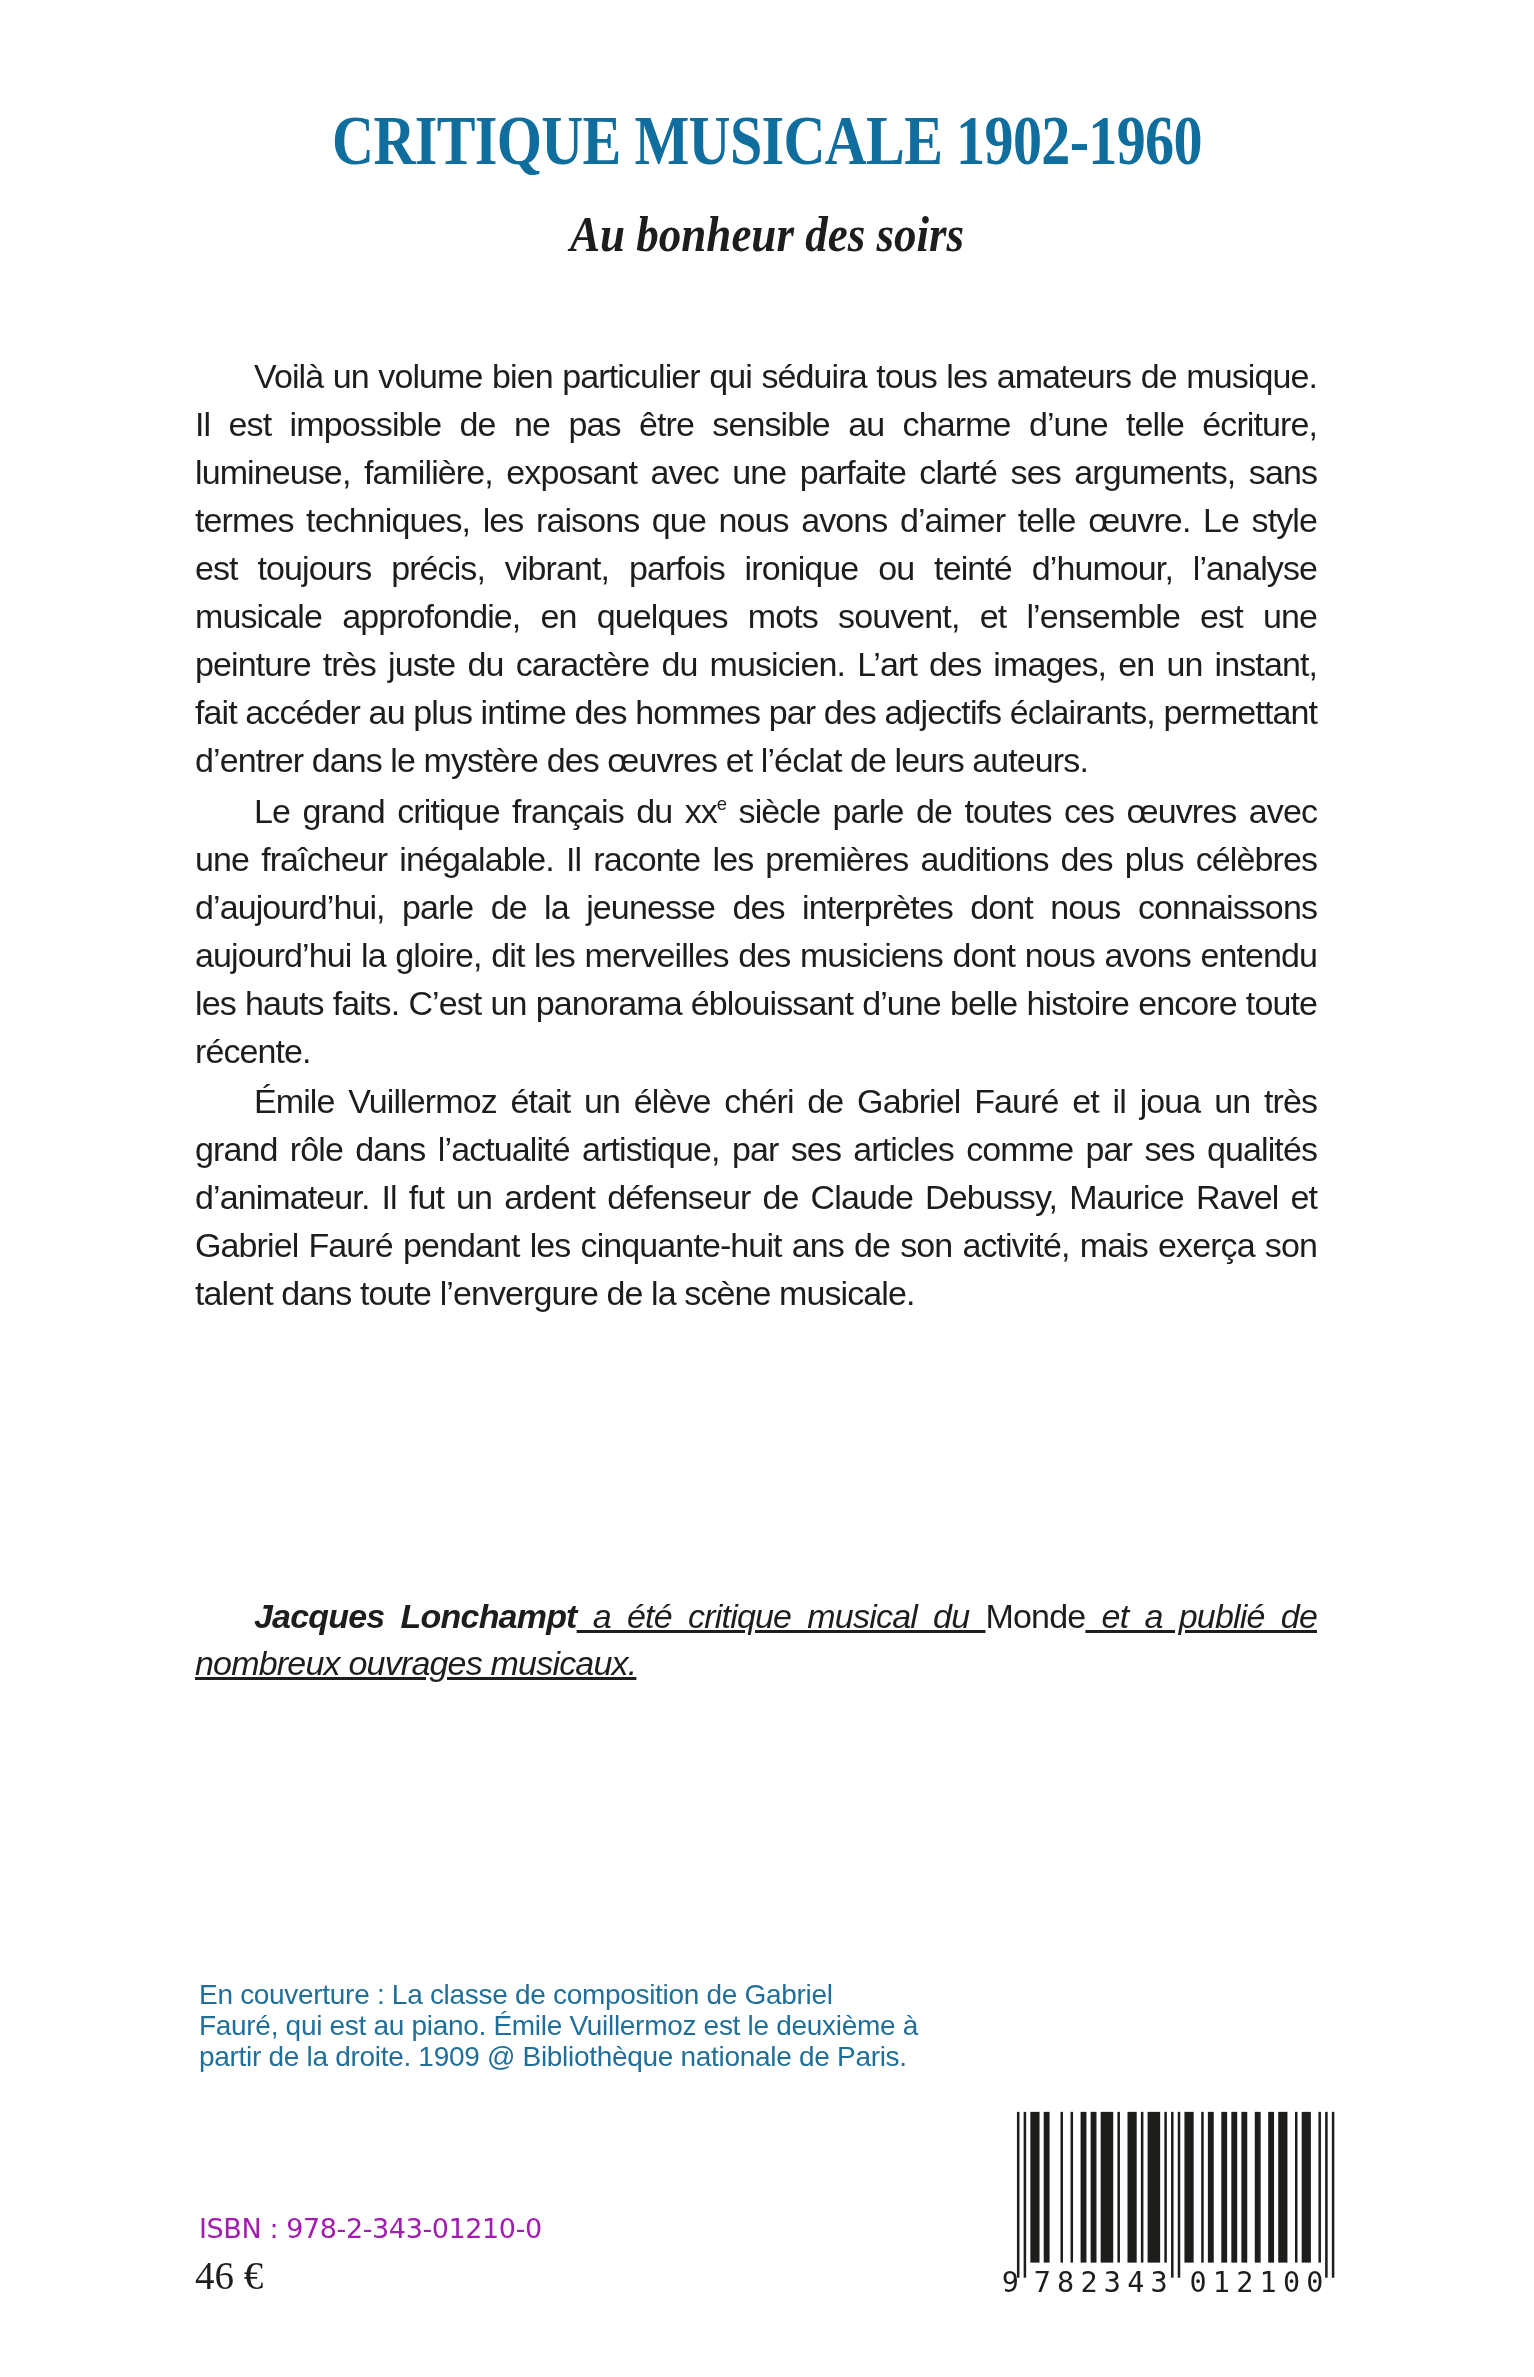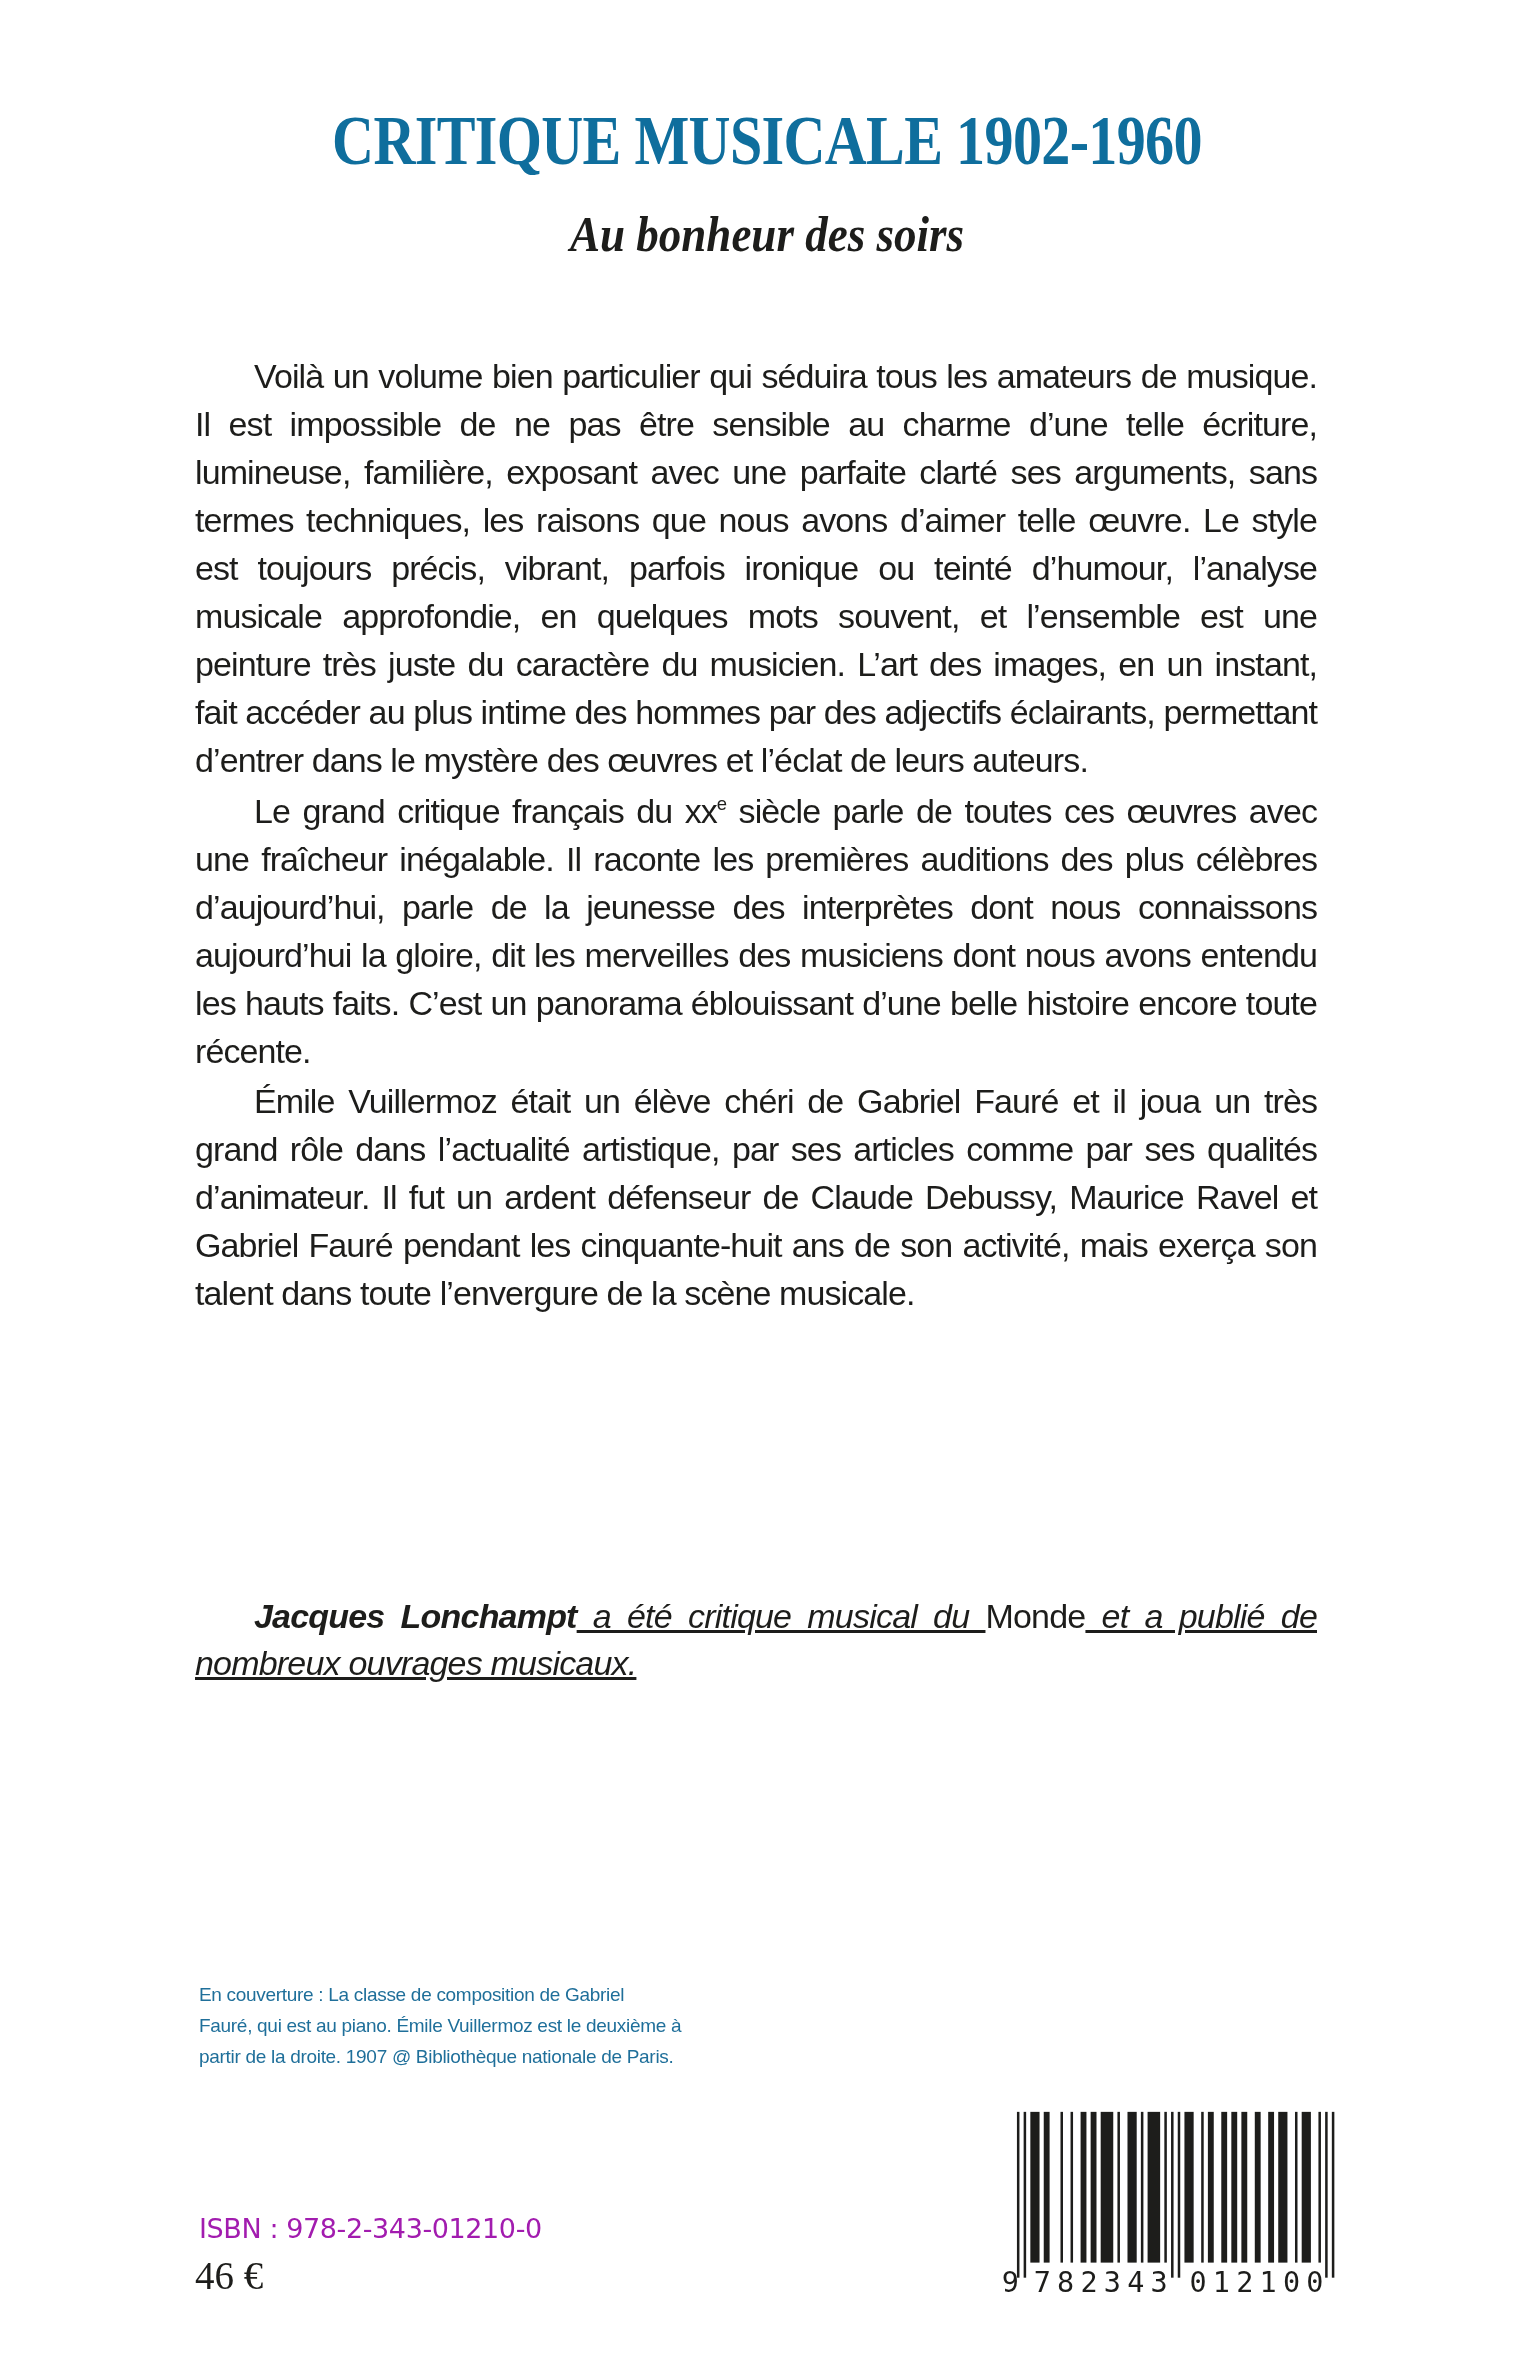--- a/index.html
+++ b/index.html
@@ -73,21 +73,21 @@
   .author-note .italic { font-style: italic; text-decoration: underline; }
   .author-note .name { font-weight: bold; font-style: italic; }
   .author-note .upright { font-style: normal; }
   sup.ordinal { font-size: 18.5px; vertical-align: 13.4px; line-height: 0; }
   .caption {
     position: absolute;
     left: 199px;
     top: 1979px;
     width: 755px;
     font-family: "Liberation Sans", "DejaVu Sans", sans-serif;
-    font-size: 19px;
+    font-size: 28px;
     line-height: 31px;
     color: #1f6f9a;
     letter-spacing: -0.3px;
   }
   .caption span { display: block; white-space: nowrap; }
   .isbn {
     position: absolute;
     left: 199px;
     top: 2212px;
     font-family: "DejaVu Sans", "Liberation Sans", sans-serif;
@@ -128,21 +128,21 @@
   <p>Émile Vuillermoz était un élève chéri de Gabriel Fauré et il joua un très grand rôle dans l’actualité artistique, par ses articles comme par ses qualités d’animateur. Il fut un ardent défenseur de Claude Debussy, Maurice Ravel et Gabriel Fauré pendant les cinquante-huit ans de son activité, mais exerça son talent dans toute l’envergure de la scène musicale.</p>
 </div>
 
 <div class="author-note">
   <p><span class="name">Jacques Lonchampt</span><span class="italic"> a été critique musical du </span><span class="upright">Monde</span><span class="italic"> et a publié de nombreux ouvrages musicaux.</span></p>
 </div>
 
 <div class="caption">
   <span>En couverture : La classe de composition de Gabriel</span>
   <span>Fauré, qui est au piano. Émile Vuillermoz est le deuxième à</span>
-  <span>partir de la droite. 1907 @ Bibliothèque nationale de Paris.</span>
+  <span>partir de la droite. 1909 @ Bibliothèque nationale de Paris.</span>
 </div>
 
 <div class="isbn">ISBN : 978-2-343-01210-0</div>
 <div class="price">46 €</div>
 
 <div class="barcode">
   <svg id="barcode-svg" width="361" height="201" viewBox="0 0 430 240" xmlns="http://www.w3.org/2000/svg">
     <g id="bars" fill="#1d1d1b">
         <rect x="40" y="7" width="3" height="198"></rect>
         <rect x="48" y="7" width="3" height="198"></rect>

